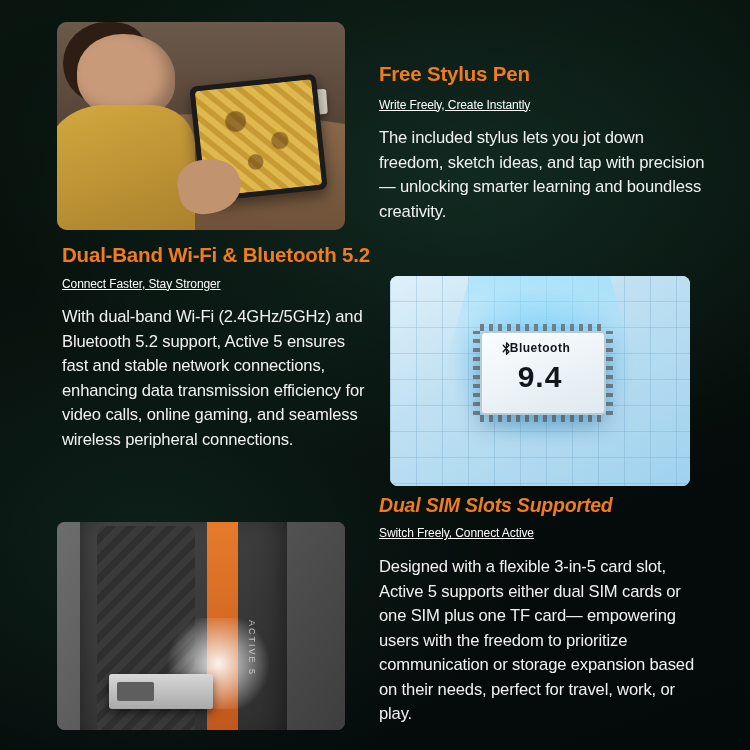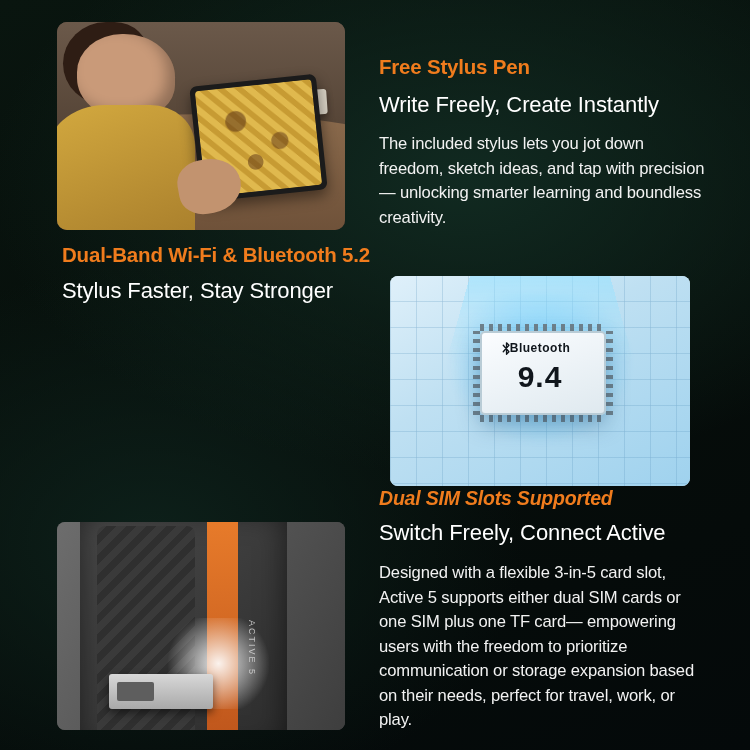--- a/index.html
+++ b/index.html
@@ -21,39 +21,40 @@
   }
 
   
   .block1 { position: absolute; left: 0; top: 0; width: 750px; height: 232px; }
   .img1 {
     position: absolute; left: 57px; top: 22px; width: 288px; height: 208px;
     border-radius: 10px; overflow: hidden;
     background: #3a2f2a;
   }
   .text-col-right {
-    position: absolute; left: 379px; top: 0; width: 330px;
+    position: absolute; left: 379px; top: 7px; width: 330px;
   }
   .text-col-left {
     position: absolute; left: 62px; top: 0; width: 312px;
   }
   .heading {
     color: #f07c1d;
     font-weight: bold;
     font-size: 20.5px;
     line-height: 1.25;
     letter-spacing: -0.2px;
   }
   .heading.sm { font-size: 19.5px; }
   .subheading {
     color: #ffffff;
-    font-size: 22px;
+    font-size: 12px;
     line-height: 1.3;
     margin-top: 11px;
     letter-spacing: -0.1px;
+    text-decoration: underline;
   }
   .body {
     color: #f2f2f2;
     font-size: 16.6px;
     line-height: 1.48;
     margin-top: 13px;
     letter-spacing: -0.15px;
   }
 
   
@@ -186,21 +187,22 @@
     <div class="text-col-right">
       <div class="heading" style="margin-top:54px;">Free Stylus Pen</div>
       <div class="subheading">Write Freely, Create Instantly</div>
       <div class="body">The included stylus lets you jot down freedom, sketch ideas, and tap with precision — unlocking smarter learning and boundless creativity.</div>
     </div>
   </div>
 
   <div class="block2">
     <div class="text-col-left">
       <div class="heading" style="margin-top:4px;">Dual-Band Wi-Fi &amp; Bluetooth 5.2</div>
-      <div class="subheading" style="margin-top:9px;">Stylus Faster, Stay Stronger</div>
+      <div class="subheading" style="margin-top:9px;">Connect Faster, Stay Stronger</div>
+      <div class="body">With dual-band Wi-Fi (2.4GHz/5GHz) and Bluetooth 5.2 support, Active 5 ensures fast and stable network connections, enhancing data transmission efficiency for video calls, online gaming, and seamless wireless peripheral connections.</div>
     </div>
     <div class="img2">
       <div class="scene2">
         <div class="s2-grid"></div>
         <div class="s2-traces"></div>
         <div class="s2-glow"></div>
         <div class="s2-beam"></div>
         <div class="s2-pins-t"></div>
         <div class="s2-pins-b"></div>
         <div class="s2-pins-l"></div>

